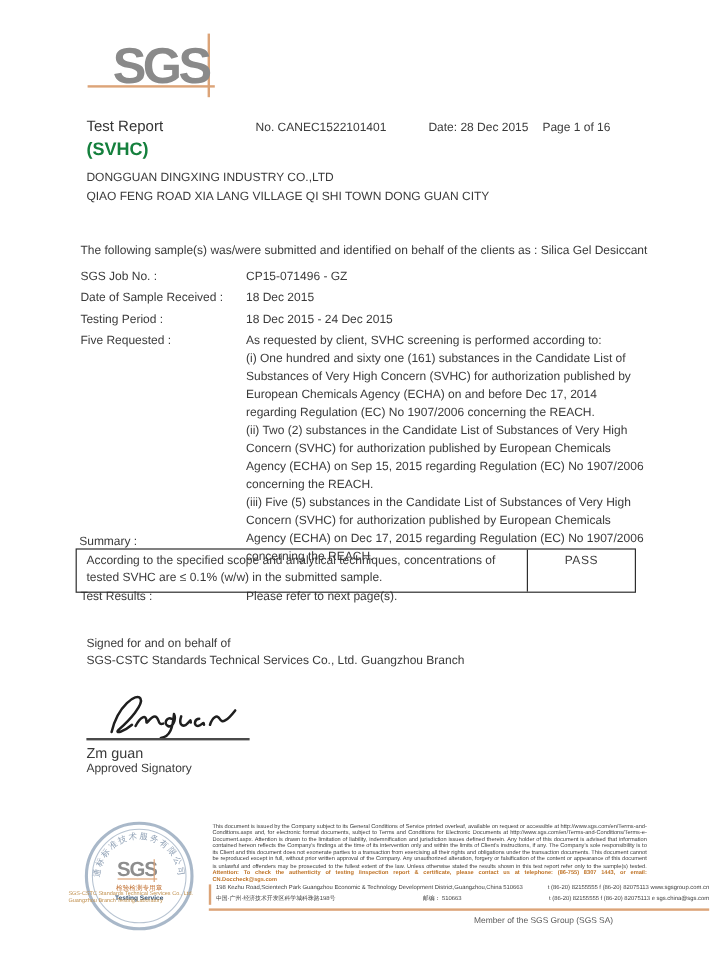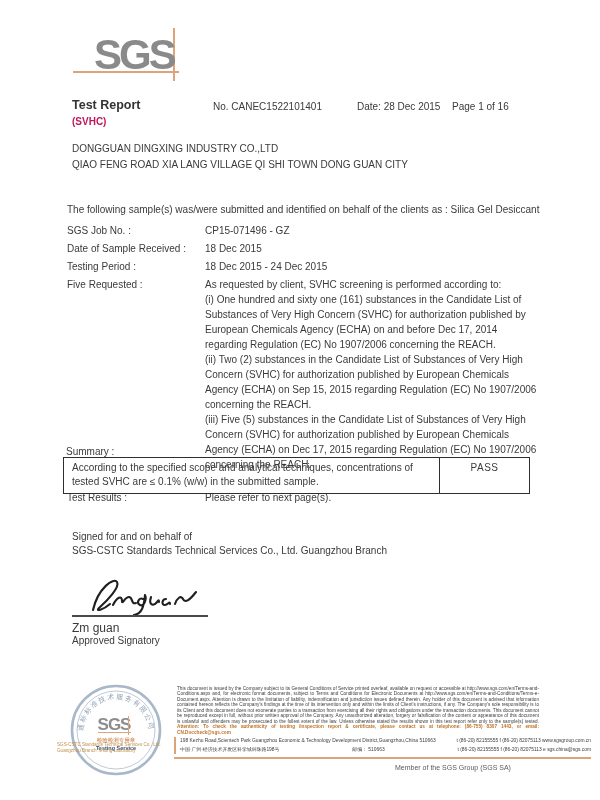--- a/index.html
+++ b/index.html
@@ -7,22 +7,22 @@
   body { font-family:"Liberation Sans","DejaVu Sans",sans-serif; }
   .page { position:relative; width:600px; height:800px; background:#ffffff; overflow:hidden; color:#3a3a3a; }
 
   
   .logo { position:absolute; top:26px; left:73px; width:112px; height:58px; }
   .logo-text { position:absolute; left:21px; top:8px; font-size:42px; font-weight:bold; color:#8a8a8a; letter-spacing:-3px; line-height:1; font-family:"Liberation Sans",sans-serif; }
   .logo-hline { position:absolute; left:0; top:45px; width:106px; height:2px; background:#dca478; }
   .logo-vline { position:absolute; left:100px; top:2px; width:2px; height:53px; background:#dca478; }
 
   
-  .doc-title   { position:absolute; top:98px;  left:72px; font-size:12.5px; font-weight:bold; color:#333; }
-  .doc-subtitle{ position:absolute; top:116px; left:72px; font-size:10px; font-weight:bold; color:#be185d; }
+  .doc-title   { position:absolute; top:98px;  left:72px; font-size:12.5px; font-weight:normal; color:#333; }
+  .doc-subtitle{ position:absolute; top:116px; left:72px; font-size:15px; font-weight:bold; color:#15803d; }
   .report-no { position:absolute; top:101px; left:213px; font-size:10px; }
   .report-date { position:absolute; top:101px; left:357px; font-size:10px; }
   .report-page { position:absolute; top:101px; left:452px; font-size:10px; }
 
   
   .client { position:absolute; top:141px; left:72px; font-size:10px; line-height:16px; }
 
   
   .intro { position:absolute; top:204px; left:67px; width:480px; font-size:10px; }
 

